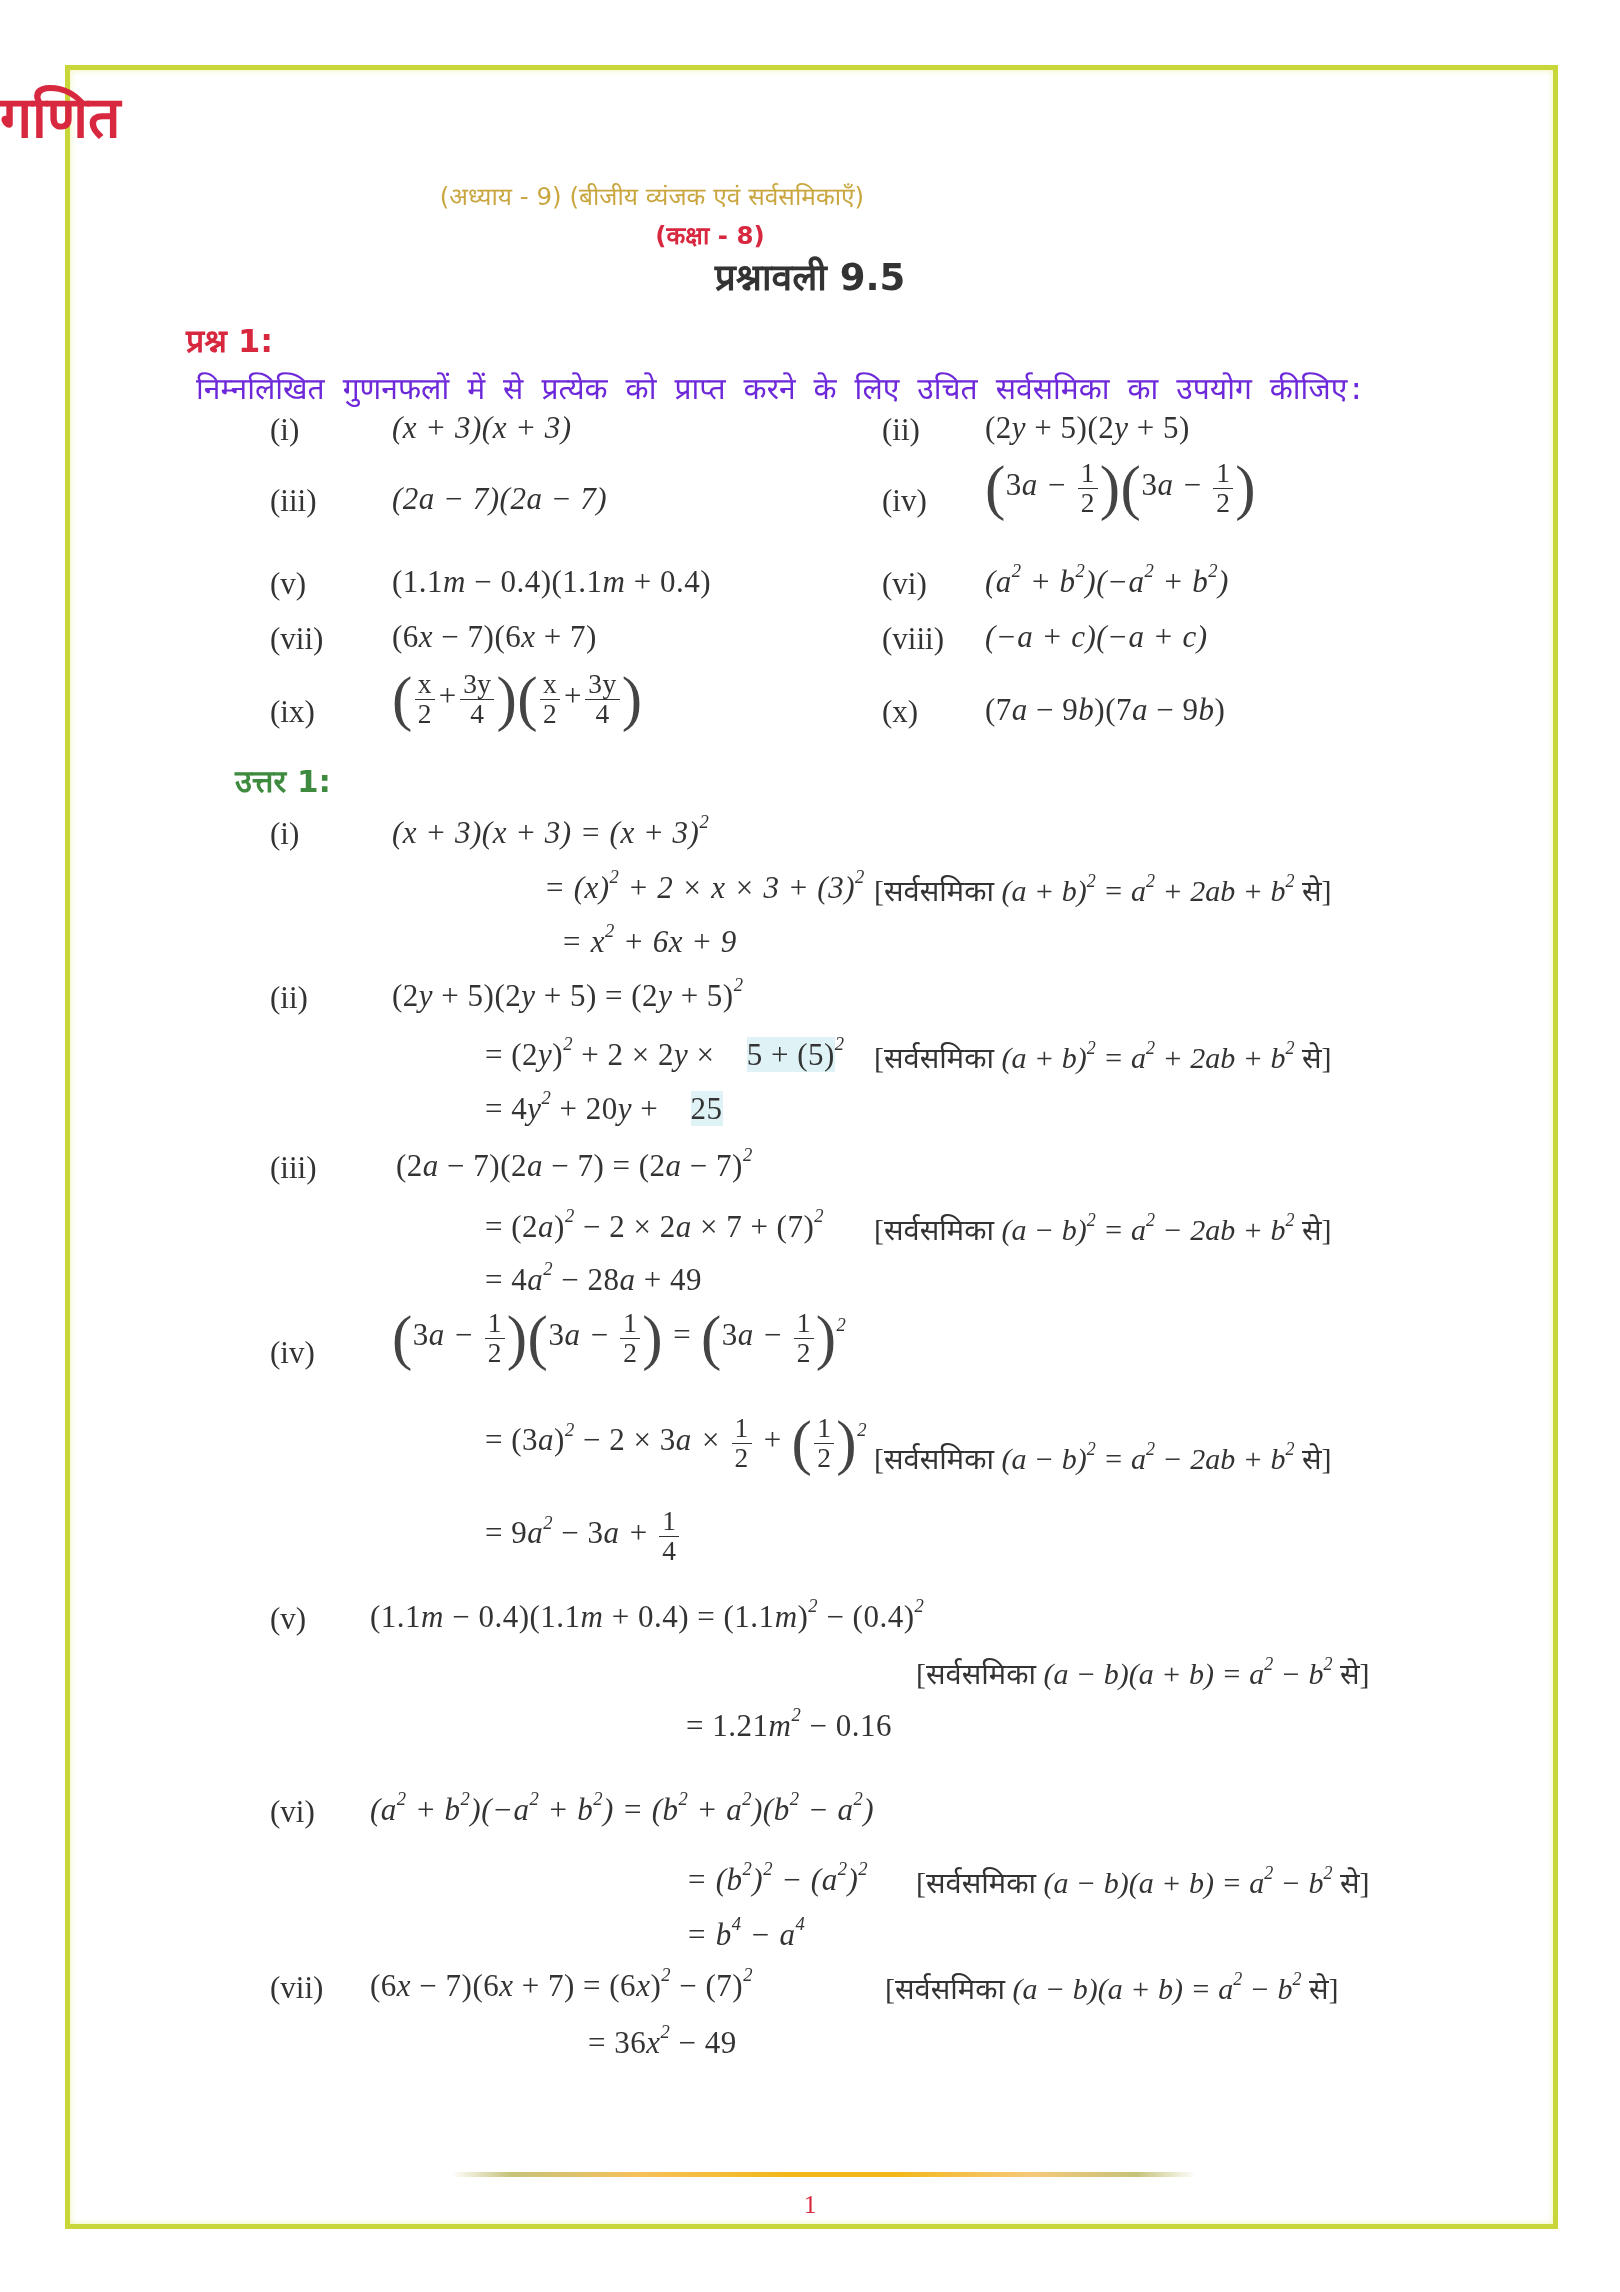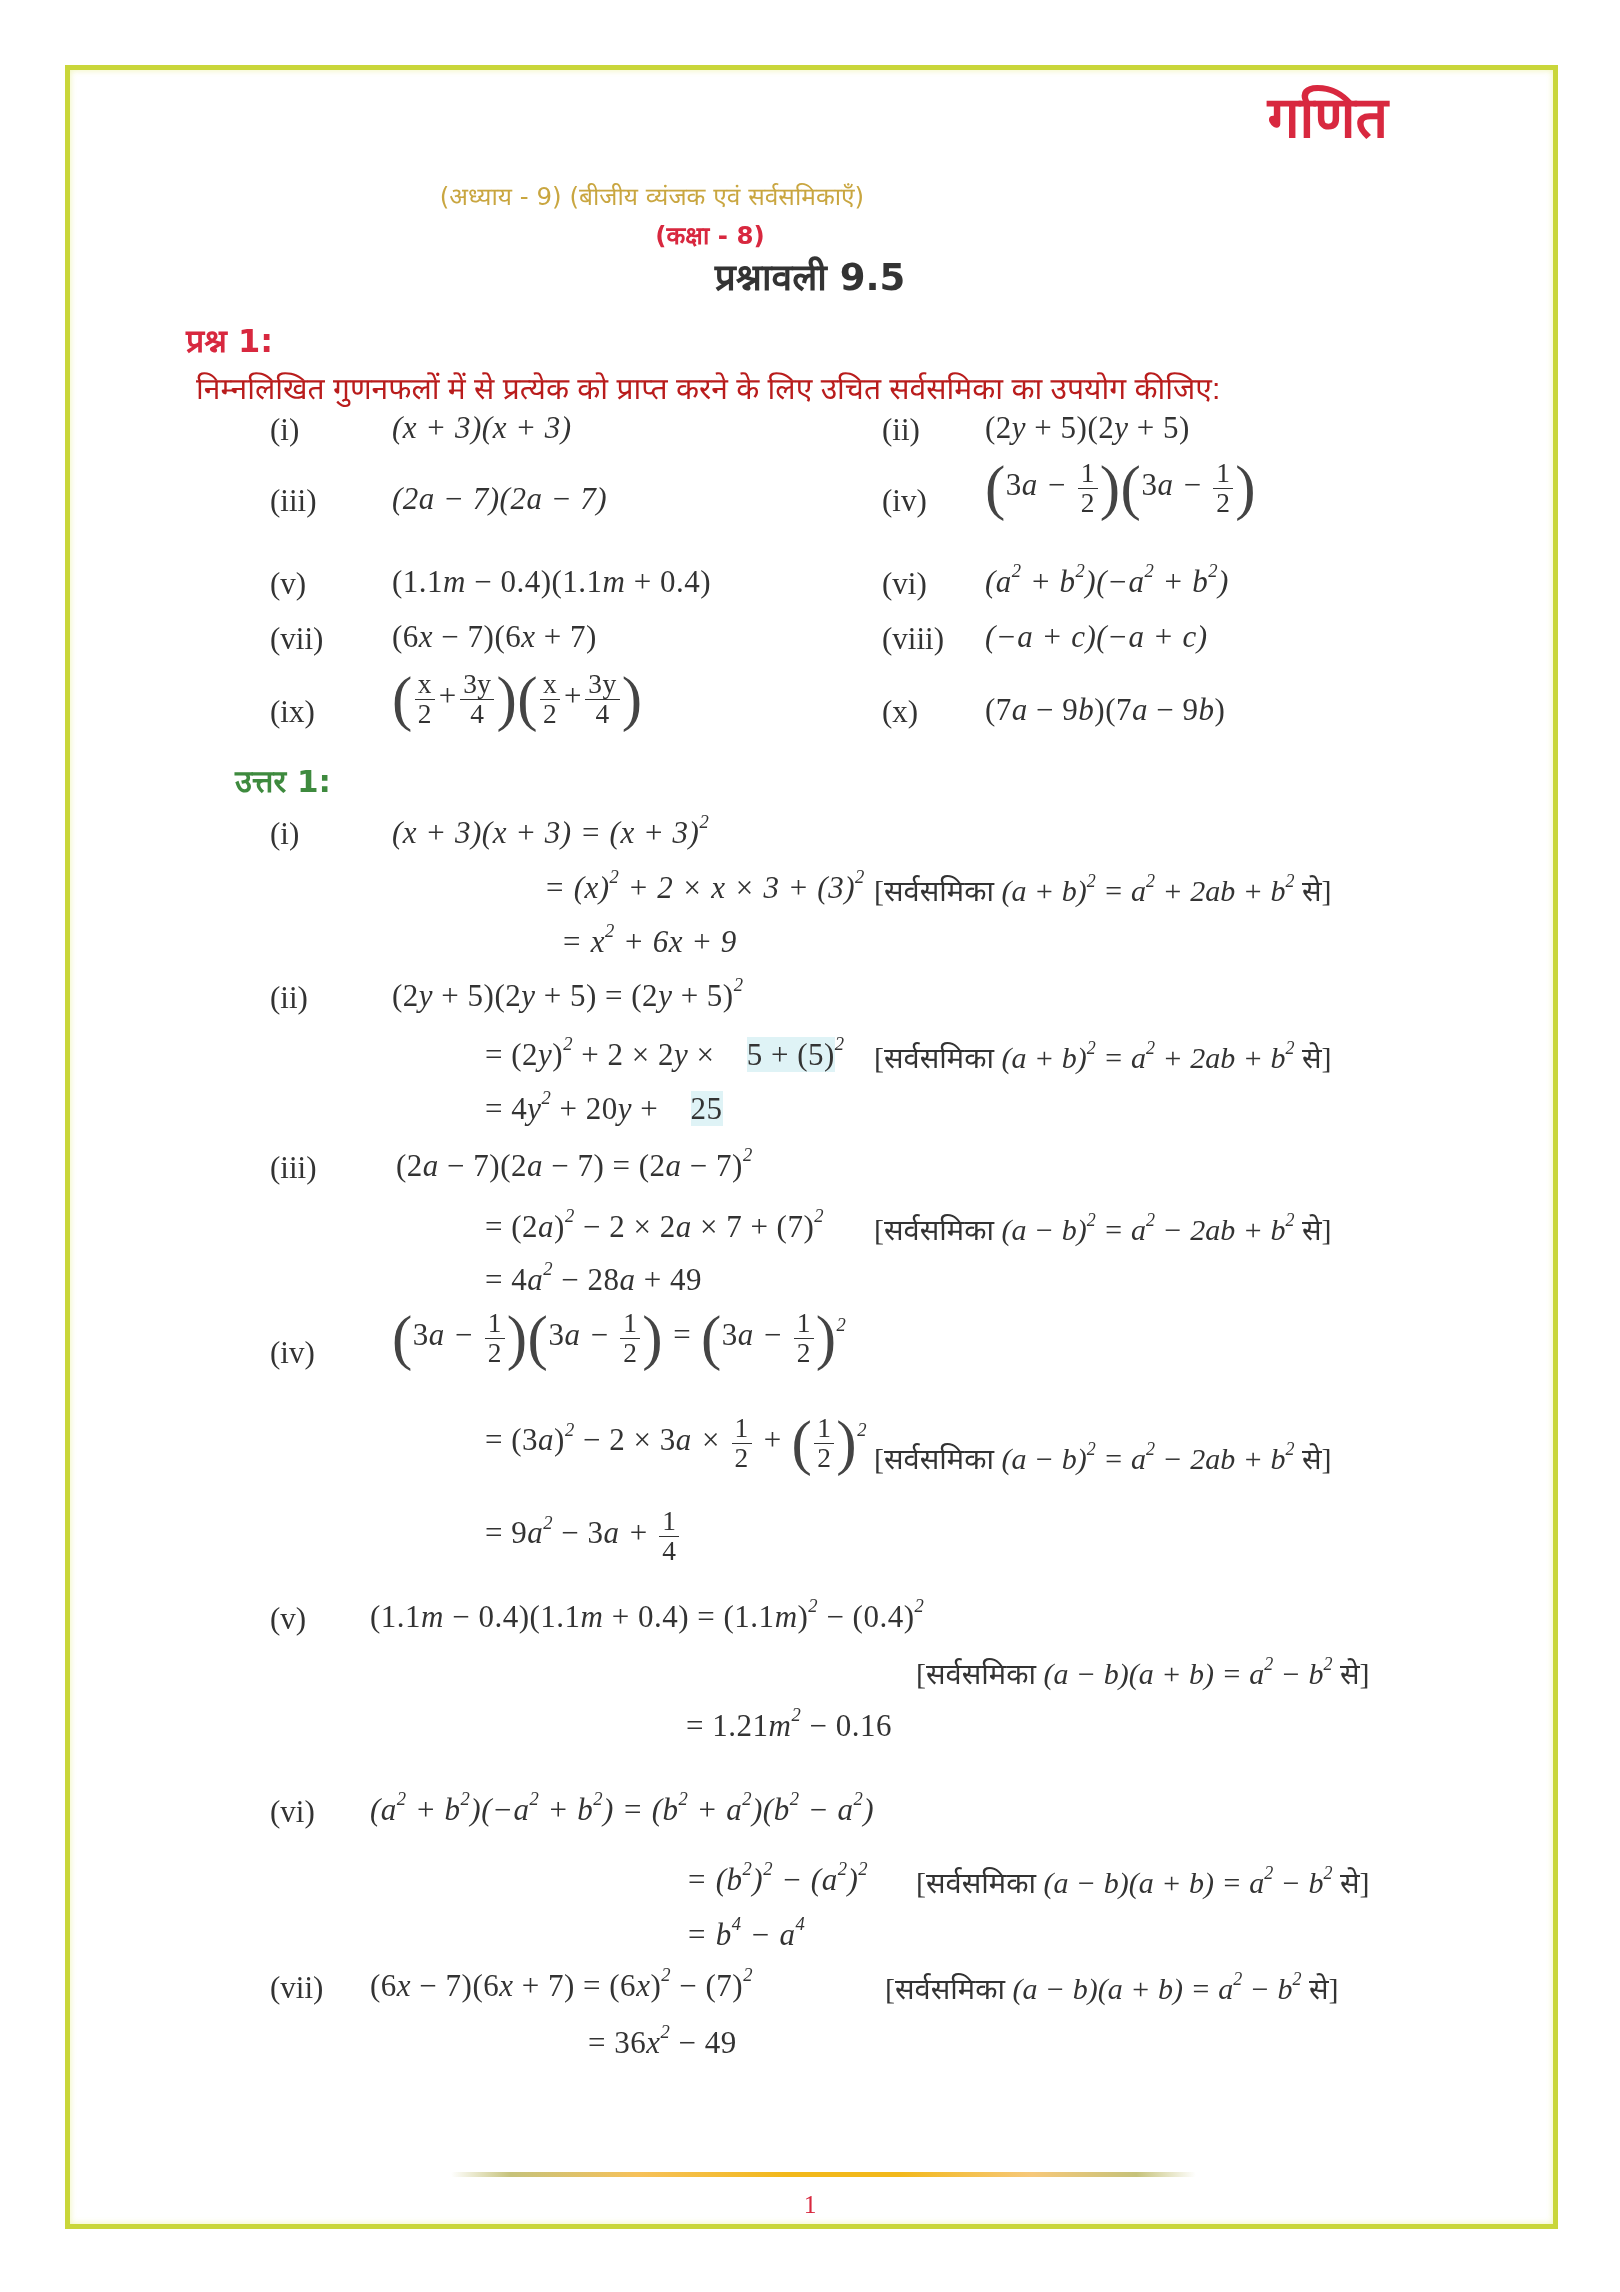--- a/index.html
+++ b/index.html
@@ -1,33 +1,33 @@
 <!DOCTYPE html>
 <html><head>
 <meta charset="utf-8">
 <style>
   html, body { margin:0; padding:0; background:#ffffff; }
   body { width:1620px; height:2293px; position:relative; overflow:hidden;
          font-family:"Liberation Serif", "DejaVu Serif", serif; color:#2a2a2a; }
   .page-border { position:absolute; left:65px; top:65px; width:1483px; height:2154px;
                  border:5.9px solid #c9d63a; box-shadow: 0 0 5.9px rgba(220,230,80,0.45) inset; }
   .abs { position:absolute; white-space:nowrap; }
-  .title { left:0; width:1388px; text-align:right; top:76px; font-size:57px; font-weight:bold;
+  .title { left:0; width:1388px; text-align:left; top:76px; font-size:57px; font-weight:bold;
            color:#d8283f; font-family:"DejaVu Sans", sans-serif; }
   .chapter { left:0; width:1304px; text-align:center; top:179px; font-size:24.5px; color:#c9a640;
              font-family:"DejaVu Sans", sans-serif; }
   .klass { left:0; width:1420px; text-align:center; top:218px; font-size:24.5px; color:#d8283f; font-weight:bold;
            font-family:"DejaVu Sans", sans-serif; }
   .exercise { left:0; width:1620px; text-align:center; top:250px; font-size:37px; font-weight:bold; color:#333;
               font-family:"DejaVu Sans", sans-serif; }
   .q-head { left:186px; top:318px; font-size:32px; font-weight:bold; color:#d8283f;
             font-family:"DejaVu Sans", sans-serif; }
   .a-head { left:235px; top:759px; font-size:31px; font-weight:bold; color:#3e8a3e;
             font-family:"DejaVu Sans", sans-serif; }
-  .instruction { left:196px; top:367px; font-size:30px; color:#b91c1c; font-family:Liberation Sans, sans-serif; }
+  .instruction { left:196px; top:367px; font-size:30px; color:#6d28d9; font-family:Liberation Mono, monospace; }
   .num { font-size:31px; color:#333; }
   .math { font-size:31px; font-style:italic; color:#333; letter-spacing:0.5px; }
   .math .up { font-style:normal; }
   sup { font-size:60%; vertical-align: 0.8em; line-height:0; }
   .frac { display:inline-block; vertical-align:middle; text-align:center; font-style:normal; margin:0 2px; }
   .frac > span { display:block; line-height:1.05; padding:0 2.9px; font-size:27.4px; }
   .frac > span.top { border-bottom:1.5px solid #333; }
   .big { font-size:61px; font-style:normal; vertical-align:middle; font-weight:200; color:#444; line-height:0; }
   .reason { font-size:30px; color:#333; }
   .reason .dev { font-family:"DejaVu Sans", sans-serif; font-size:29px; font-style:normal; }

